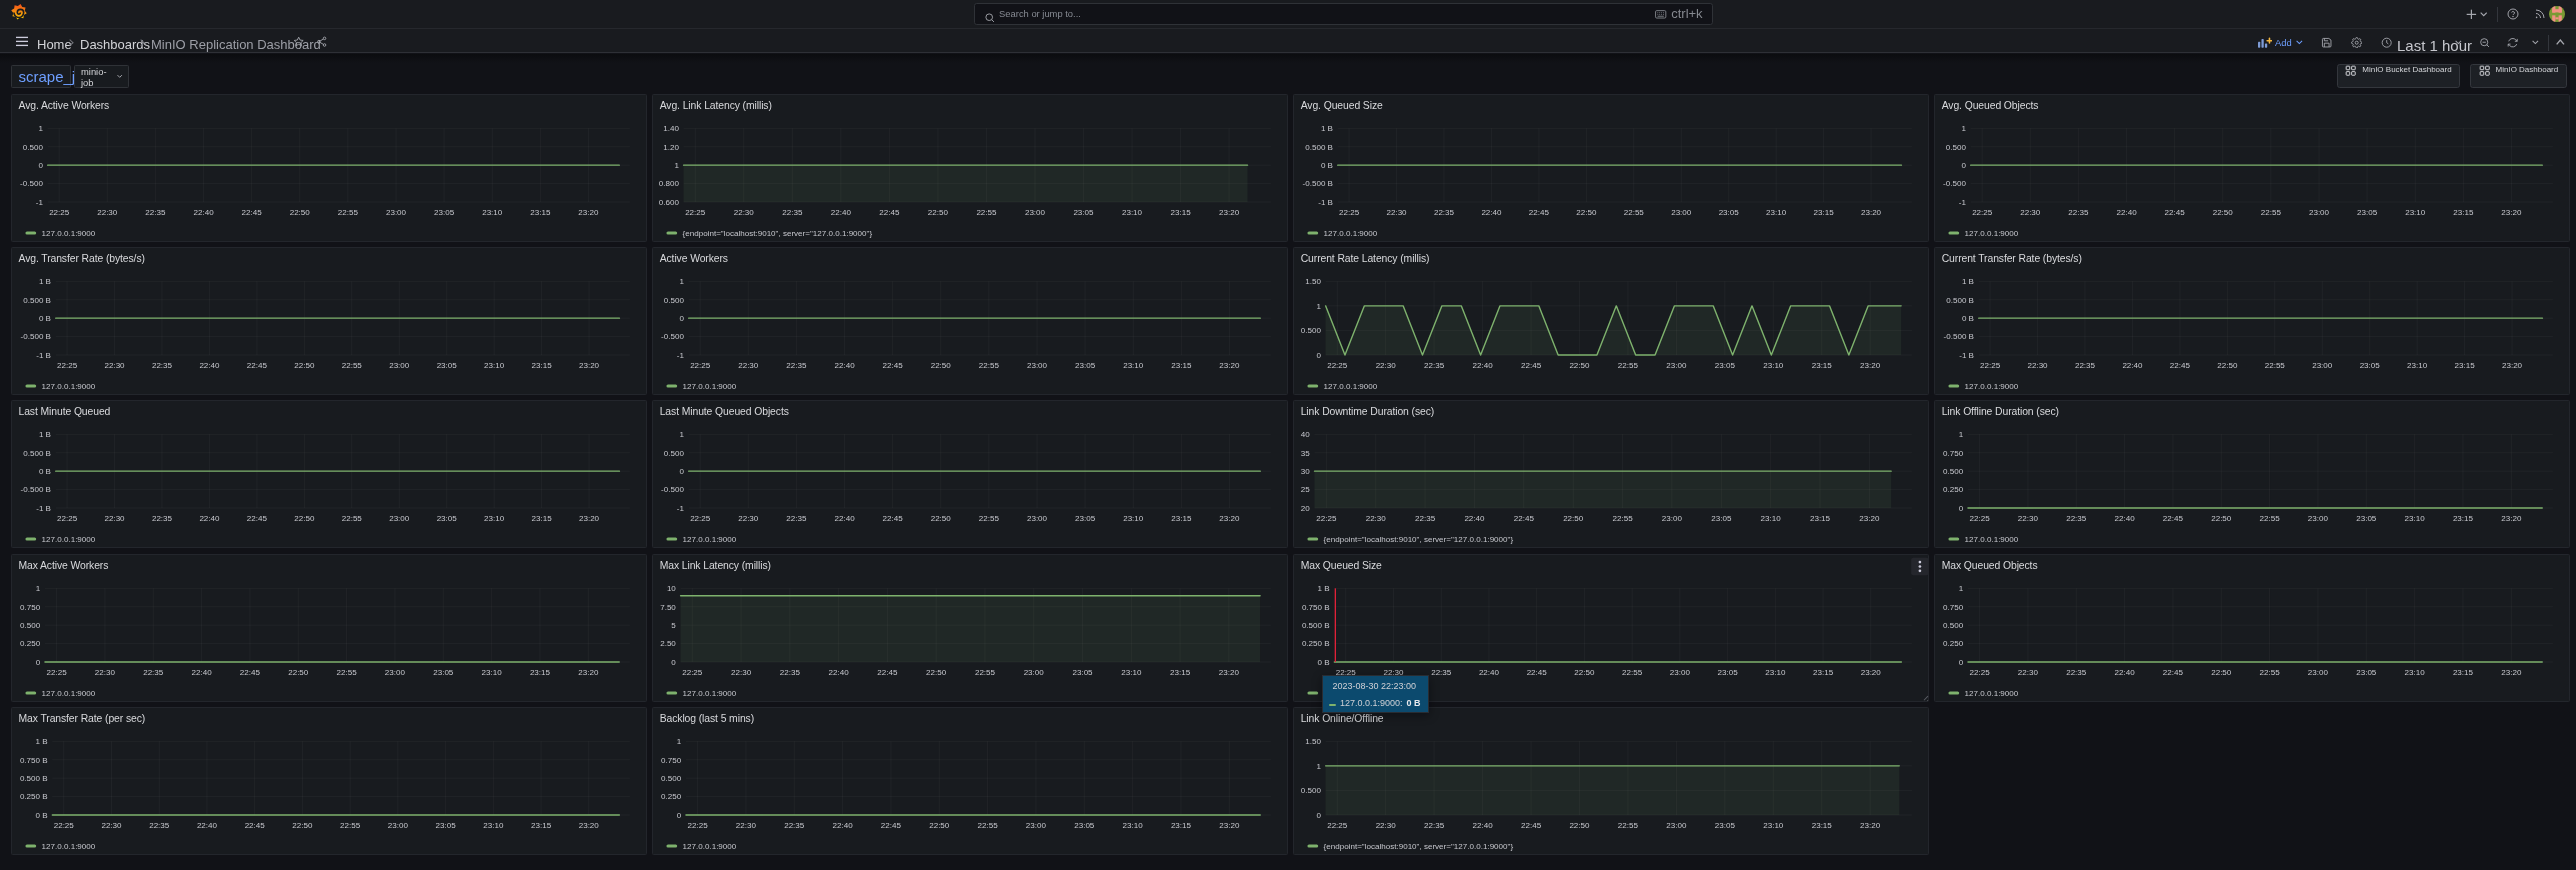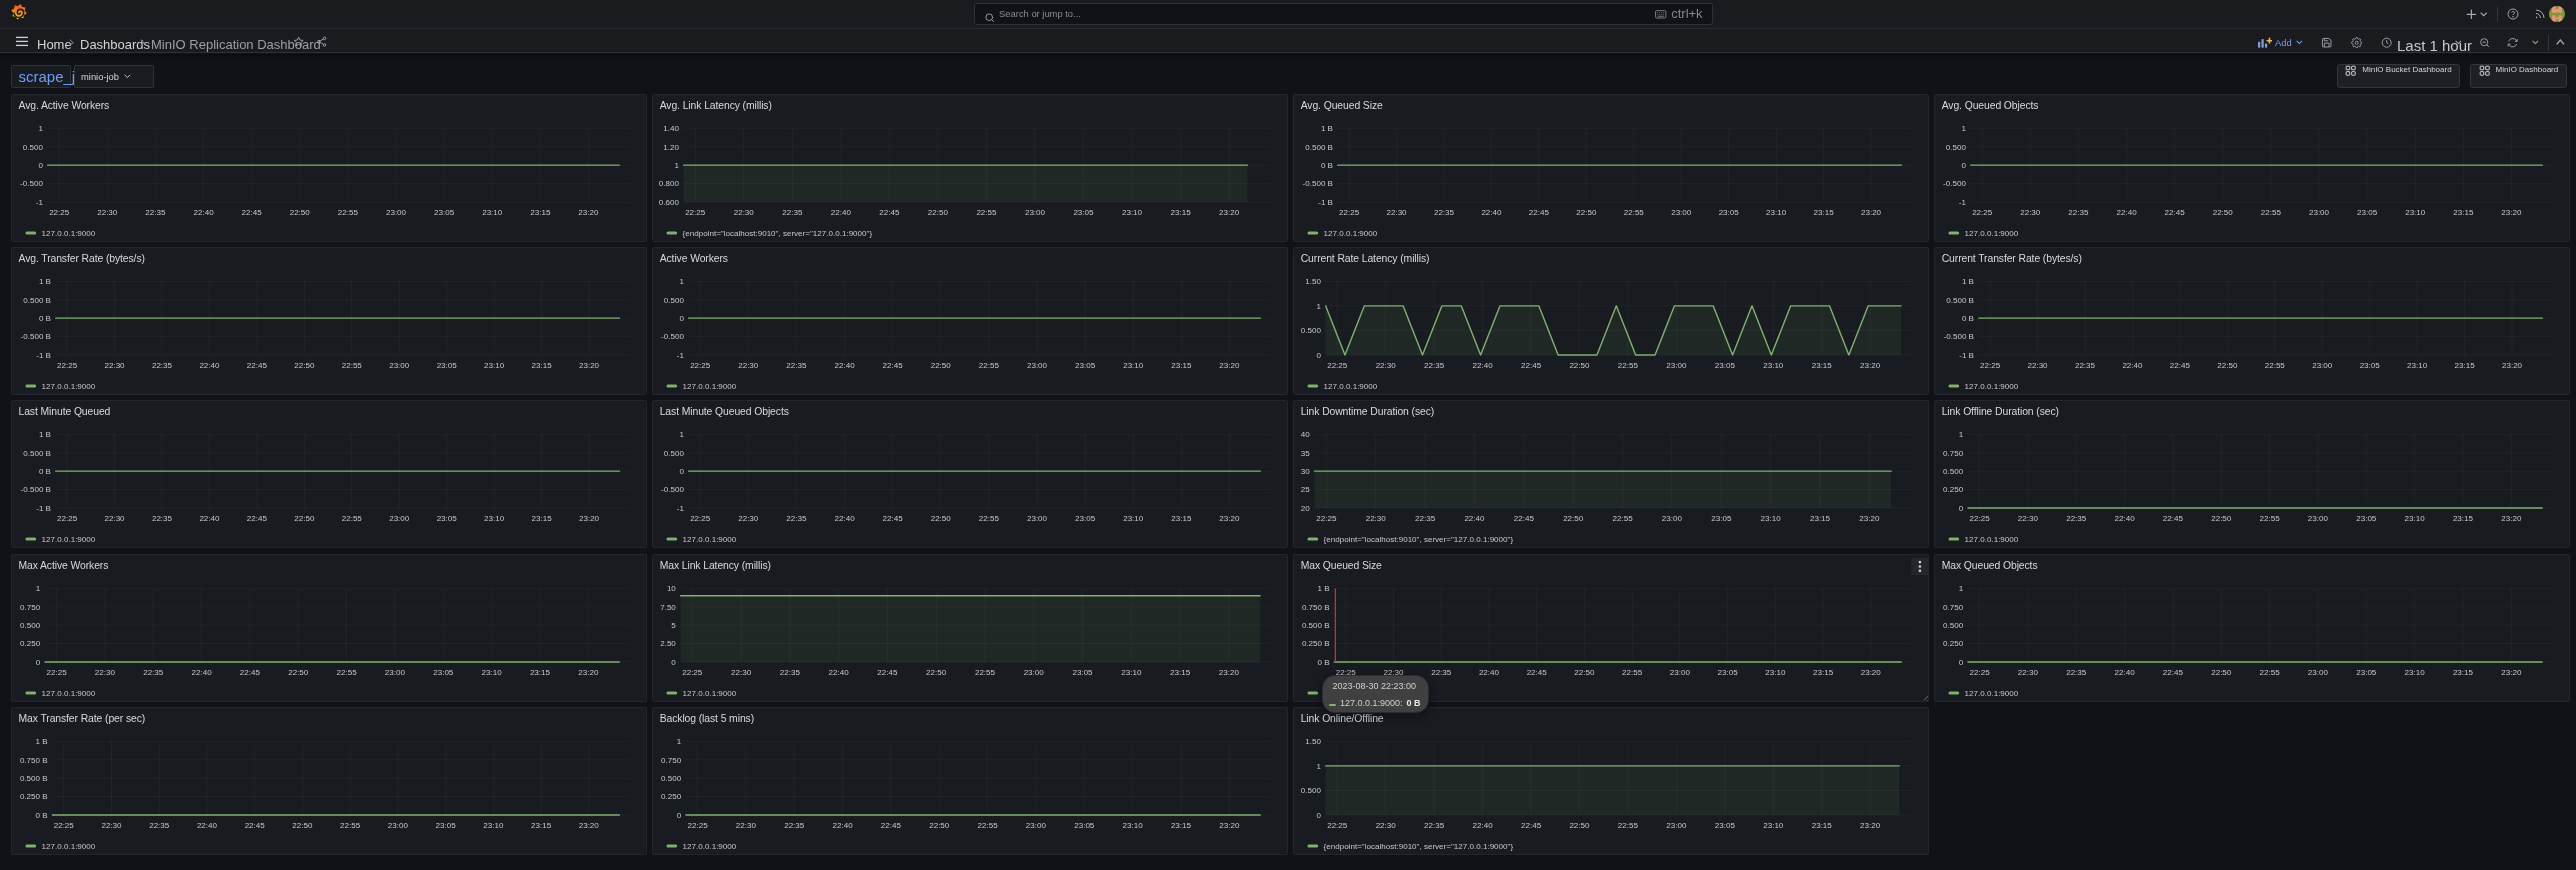--- a/index.html
+++ b/index.html
@@ -145,21 +145,21 @@
 <svg class="abs" style="left:2532px;top:40px" width="6.7" height="4.7" viewBox="0 0 11 7" fill="none" stroke="#a6a8af" stroke-width="1.7">
     <polyline points="1,1 5.5,5.5 10,1"></polyline>
   </svg>
 <div class="abs" style="left:2548px;top:35px;width:0.7px;height:15.5px;background:#33363c"></div>
 <svg class="abs" style="left:2556px;top:39px" width="8.7" height="6" viewBox="0 0 13 9" fill="none" stroke="#a6a8af" stroke-width="2">
     <polyline points="1,8 6.5,1.5 12,8"></polyline>
   </svg>
 <div class="vbox" style="left:10.8px;width:60px">
     <span style="padding:0 6.7px;color:#6e9fff;font-size:15px;font-weight:500">scrape_jobs</span>
   </div>
-<div class="vbox" style="left:74px;width:80px">
+<div class="vbox" style="left:74px;width:55px">
     <span style="padding:0 5.4px 0 6px;color:#d2d3d7;font-size:9.4px">minio-job</span>
     <svg width="6.7" height="4.7" viewBox="0 0 11 7" fill="none" stroke="#c7c8ce" stroke-width="1.6" style="margin-right:5.4px">
       <polyline points="1,1 5.5,5.5 10,1"></polyline>
     </svg>
   </div>
 <div class="btn" style="right:116px">
     <svg width="11.4" height="11.4" viewBox="0 0 24 24" fill="none" stroke="#d5d6da" stroke-width="2.1">
       <rect x="2.5" y="2.5" width="7.5" height="7.5" rx="1"></rect>
       <rect x="14" y="2.5" width="7.5" height="7.5" rx="1"></rect>
       <rect x="2.5" y="14" width="7.5" height="7.5" rx="1"></rect>
@@ -974,18 +974,18 @@
       <text x="785.0" y="178.5" text-anchor="middle" font-size="12" fill="#c7c8ce">23:15</text>
       <line x1="857.0" y1="49.5" x2="857.0" y2="159.1" stroke="rgba(204,204,220,0.07)" stroke-width="1"></line>
       <text x="857.0" y="178.5" text-anchor="middle" font-size="12" fill="#c7c8ce">23:20</text>
       <rect x="47" y="86.0" width="853.3" height="73.1" fill="rgba(126,178,109,0.09)"></rect>
       <line x1="47" y1="86.0" x2="900.3" y2="86.0" stroke="#7eb26d" stroke-width="2.1" stroke-linecap="round"></line>
       <rect x="20" y="203.0" width="16" height="4.6" rx="2.3" fill="#7eb26d"></rect>
       <text x="44" y="210.0" font-size="12" fill="#c7c8ce">{endpoint="localhost:9010", server="127.0.0.1:9000"}</text>
     </svg>
     <div class="ptitle">Link Online/Offline</div>
   </div>
-<div class="abs" style="left:1322px;top:675px;width:107px;height:38px;background:#404040;border:0.7px solid #292c32;border-radius:13px;box-shadow:0 2.7px 9.4px rgba(1,4,9,0.45);z-index:10">
+<div class="abs" style="left:1322px;top:675px;width:107px;height:38px;background:#0c4a6e;border:0.7px solid #292c32;border-radius:0;box-shadow:0 2.7px 9.4px rgba(1,4,9,0.45);z-index:10">
 <div style="position:absolute;left:9.4px;top:4.7px;font-size:9px;color:#cfd0d5">2023-08-30 22:23:00</div>
 <div style="position:absolute;left:6px;top:27.5px;width:7.4px;height:2.7px;border-radius:1.3px;background:#7eb26d"></div>
 <div style="position:absolute;left:17px;top:22px;font-size:9px;color:#cfd0d5">127.0.0.1:9000:</div>
 <div style="position:absolute;right:7.4px;top:22px;font-size:9px;font-weight:bold;color:#e8e9ec">0 B</div>
 </div>
 
 </body></html>

